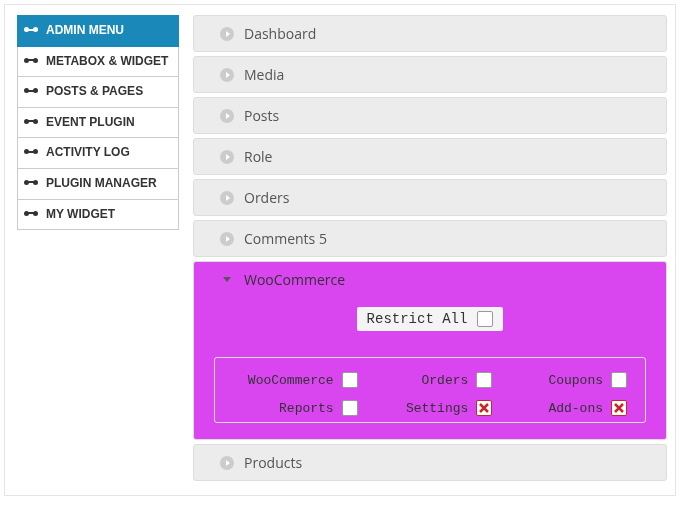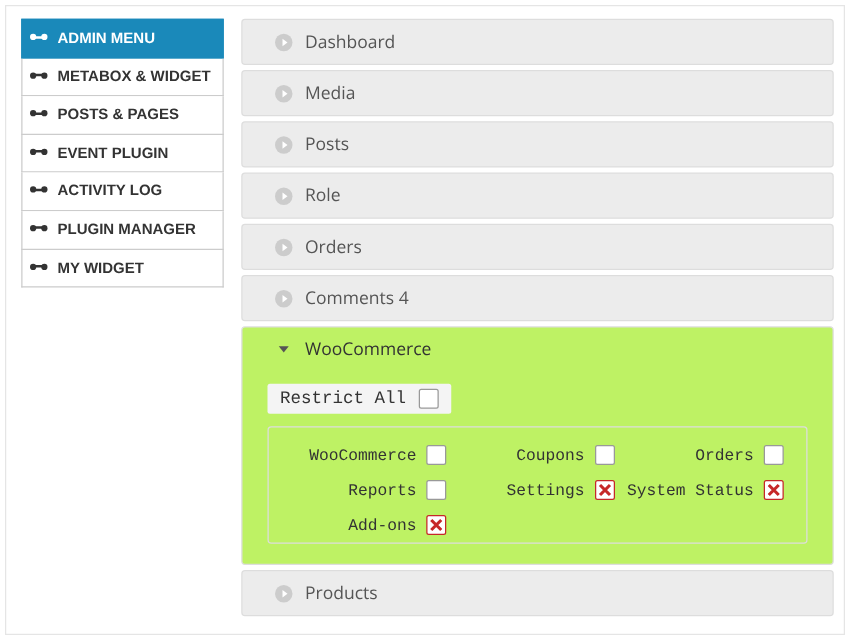--- a/index.html
+++ b/index.html
@@ -98,21 +98,21 @@
   }
   .acc-header {
     display: flex;
     align-items: center;
     gap: 10px;
     padding: 8px 26px;
     cursor: pointer;
     color: #555;
     font-size: 14px;
   }
-  .acc.open { background: #bef264; }
+  .acc.open { background: #d946ef; }
   .acc.open .acc-header { font-weight: normal; color: #333; }
   .acc-icon {
     width: 14px; height: 14px; border-radius: 50%;
     background: #ccc; position: relative; flex-shrink: 0;
   }
   .acc-icon::before {
     content: "";
     position: absolute;
     width: 0; height: 0;
     border-top: 3px solid transparent;
@@ -127,22 +127,22 @@
     border-right: 4px solid transparent;
     border-top: 5px solid #555;
     border-radius: 0;
     margin: 0 3px;
   }
   .acc.open .acc-icon::before { display: none; }
   .acc-body {
     padding: 10px 20px 16px;
   }
   .restrict-row {
-    text-align: left;
-    margin-bottom: 10px;
+    text-align: center;
+    margin-bottom: 26px;
   }
   .restrict-pill {
     display: inline-flex;
     align-items: center;
     gap: 10px;
     background: #f4f4f4;
     border-radius: 2px;
     padding: 4px 10px;
     font-family: "Courier New", Courier, monospace;
     font-size: 14px;
@@ -261,68 +261,60 @@
         </div>
         <div class="acc">
           <div class="acc-header">
             <span class="acc-icon"></span>
             <span>Orders</span>
           </div>
         </div>
         <div class="acc">
           <div class="acc-header">
             <span class="acc-icon"></span>
-            <span>Comments 4</span>
+            <span>Comments 5</span>
           </div>
         </div>
         <div class="acc open">
           <div class="acc-header">
             <span class="acc-icon"></span>
             <span>WooCommerce</span>
           </div>
           <div class="acc-body">
             <div class="restrict-row"><span class="restrict-pill">
                 <span>Restrict All</span>
                 <span class="cb"></span>
               </span></div>
             <div class="grid-box">
               <div class="grid">
                 <div class="opt">
                   <span>WooCommerce</span>
                   <span class="cb"></span>
                 </div>
                 <div class="opt">
+                  <span>Orders</span>
+                  <span class="cb"></span>
+                </div>
+                <div class="opt">
                   <span>Coupons</span>
-                  <span class="cb"></span>
-                </div>
-                <div class="opt">
-                  <span>Orders</span>
                   <span class="cb"></span>
                 </div>
                 <div class="opt">
                   <span>Reports</span>
                   <span class="cb"></span>
                 </div>
                 <div class="opt">
                   <span>Settings</span>
                   <span class="cb checked">
                     <svg viewBox="0 0 10 10">
                       <path d="M1 1 L9 9 M9 1 L1 9"></path>
                     </svg>
                   </span>
                 </div>
                 <div class="opt">
-                  <span>System Status</span>
-                  <span class="cb checked">
-                    <svg viewBox="0 0 10 10">
-                      <path d="M1 1 L9 9 M9 1 L1 9"></path>
-                    </svg>
-                  </span>
-                </div>
-                <div class="opt">
                   <span>Add-ons</span>
                   <span class="cb checked">
                     <svg viewBox="0 0 10 10">
                       <path d="M1 1 L9 9 M9 1 L1 9"></path>
                     </svg>
                   </span>
                 </div>
               </div>
             </div>
           </div>

